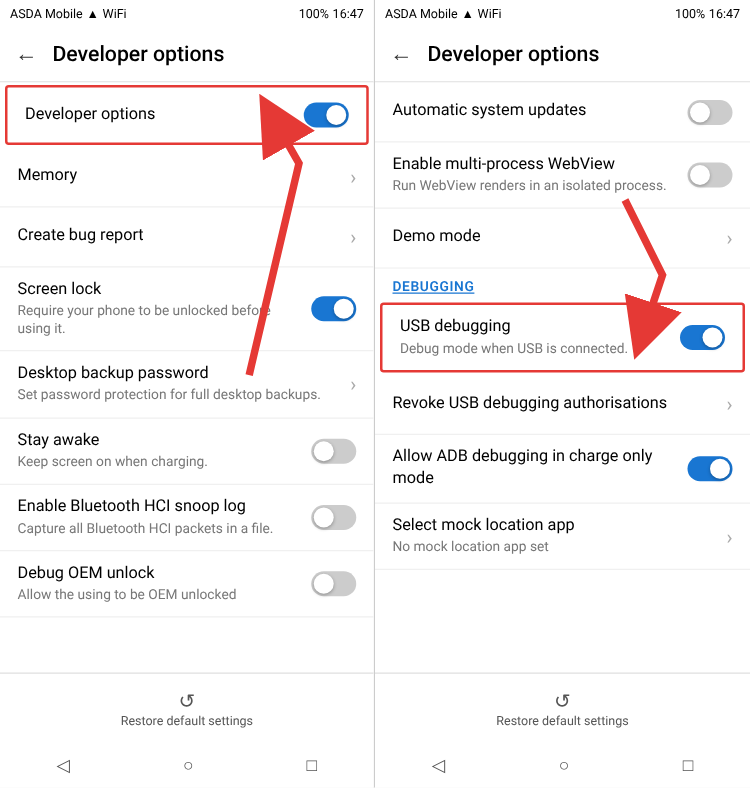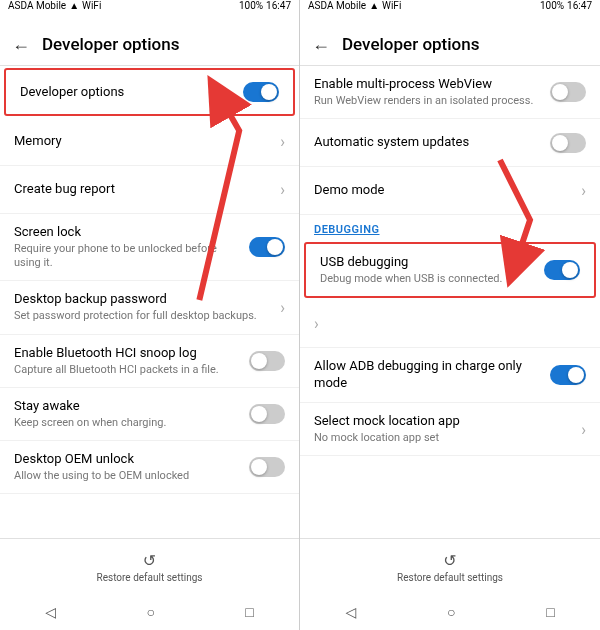--- a/index.html
+++ b/index.html
@@ -22,21 +22,21 @@
       border-right: 1px solid #ccc;
       overflow: hidden;
       position: relative;
     }
 
     
     .status-bar {
       height: 22px;
       background: #fff;
       display: flex;
-      align-items: flex-start;
+      align-items: center;
       justify-content: space-between;
       padding: 0 8px;
       font-size: 10px;
       color: #000;
       flex-shrink: 0;
     }
     .status-left { display: flex; align-items: center; gap: 3px; }
     .status-right { display: flex; align-items: center; gap: 3px; margin-left: 10px; }
 
     
@@ -244,37 +244,37 @@
     <div class="setting-item">
       <div class="setting-item-text">
         <div class="setting-title">Desktop backup password</div>
         <div class="setting-subtitle">Set password protection for full desktop backups.</div>
       </div>
       <span class="setting-arrow">›</span>
     </div>
 
     <div class="setting-item">
       <div class="setting-item-text">
+        <div class="setting-title">Stay awake</div>
+        <div class="setting-subtitle">Keep screen on when charging.</div>
+      </div>
+      <div class="toggle off"></div>
+    </div>
+
+    <div class="setting-item">
+      <div class="setting-item-text">
         <div class="setting-title">Enable Bluetooth HCI snoop log</div>
         <div class="setting-subtitle">Capture all Bluetooth HCI packets in a file.</div>
       </div>
       <div class="toggle off"></div>
     </div>
 
     <div class="setting-item">
       <div class="setting-item-text">
-        <div class="setting-title">Stay awake</div>
-        <div class="setting-subtitle">Keep screen on when charging.</div>
-      </div>
-      <div class="toggle off"></div>
-    </div>
-
-    <div class="setting-item">
-      <div class="setting-item-text">
-        <div class="setting-title">Desktop OEM unlock</div>
+        <div class="setting-title">Debug OEM unlock</div>
         <div class="setting-subtitle">Allow the using to be OEM unlocked</div>
       </div>
       <div class="toggle off"></div>
     </div>
 
   </div>
 
   <div class="bottom-bar">
     <span class="restore-icon">↺</span>
     <span class="restore-text">Restore default settings</span>
@@ -312,51 +312,54 @@
 
   <div class="header">
     <span class="header-back">←</span>
     <span class="header-title">Developer options</span>
   </div>
 
   <div class="settings-list">
 
     <div class="setting-item">
       <div class="setting-item-text">
+        <div class="setting-title">Automatic system updates</div>
+      </div>
+      <div class="toggle off"></div>
+    </div>
+
+    <div class="setting-item">
+      <div class="setting-item-text">
         <div class="setting-title">Enable multi-process WebView</div>
         <div class="setting-subtitle">Run WebView renders in an isolated process.</div>
       </div>
       <div class="toggle off"></div>
     </div>
 
     <div class="setting-item">
       <div class="setting-item-text">
-        <div class="setting-title">Automatic system updates</div>
-      </div>
-      <div class="toggle off"></div>
-    </div>
-
-    <div class="setting-item">
-      <div class="setting-item-text">
         <div class="setting-title">Demo mode</div>
       </div>
       <span class="setting-arrow">›</span>
     </div>
 
     <div class="section-label">DEBUGGING</div>
 
     <div class="setting-item highlighted">
       <div class="setting-item-text">
         <div class="setting-title">USB debugging</div>
         <div class="setting-subtitle">Debug mode when USB is connected.</div>
       </div>
       <div class="toggle on"></div>
     </div>
 
     <div class="setting-item">
+      <div class="setting-item-text">
+        <div class="setting-title">Revoke USB debugging authorisations</div>
+      </div>
       <span class="setting-arrow">›</span>
     </div>
 
 
     <div class="setting-item">
       <div class="setting-item-text">
         <div class="setting-title">Allow ADB debugging in charge only mode</div>
       </div>
       <div class="toggle on"></div>
     </div>

